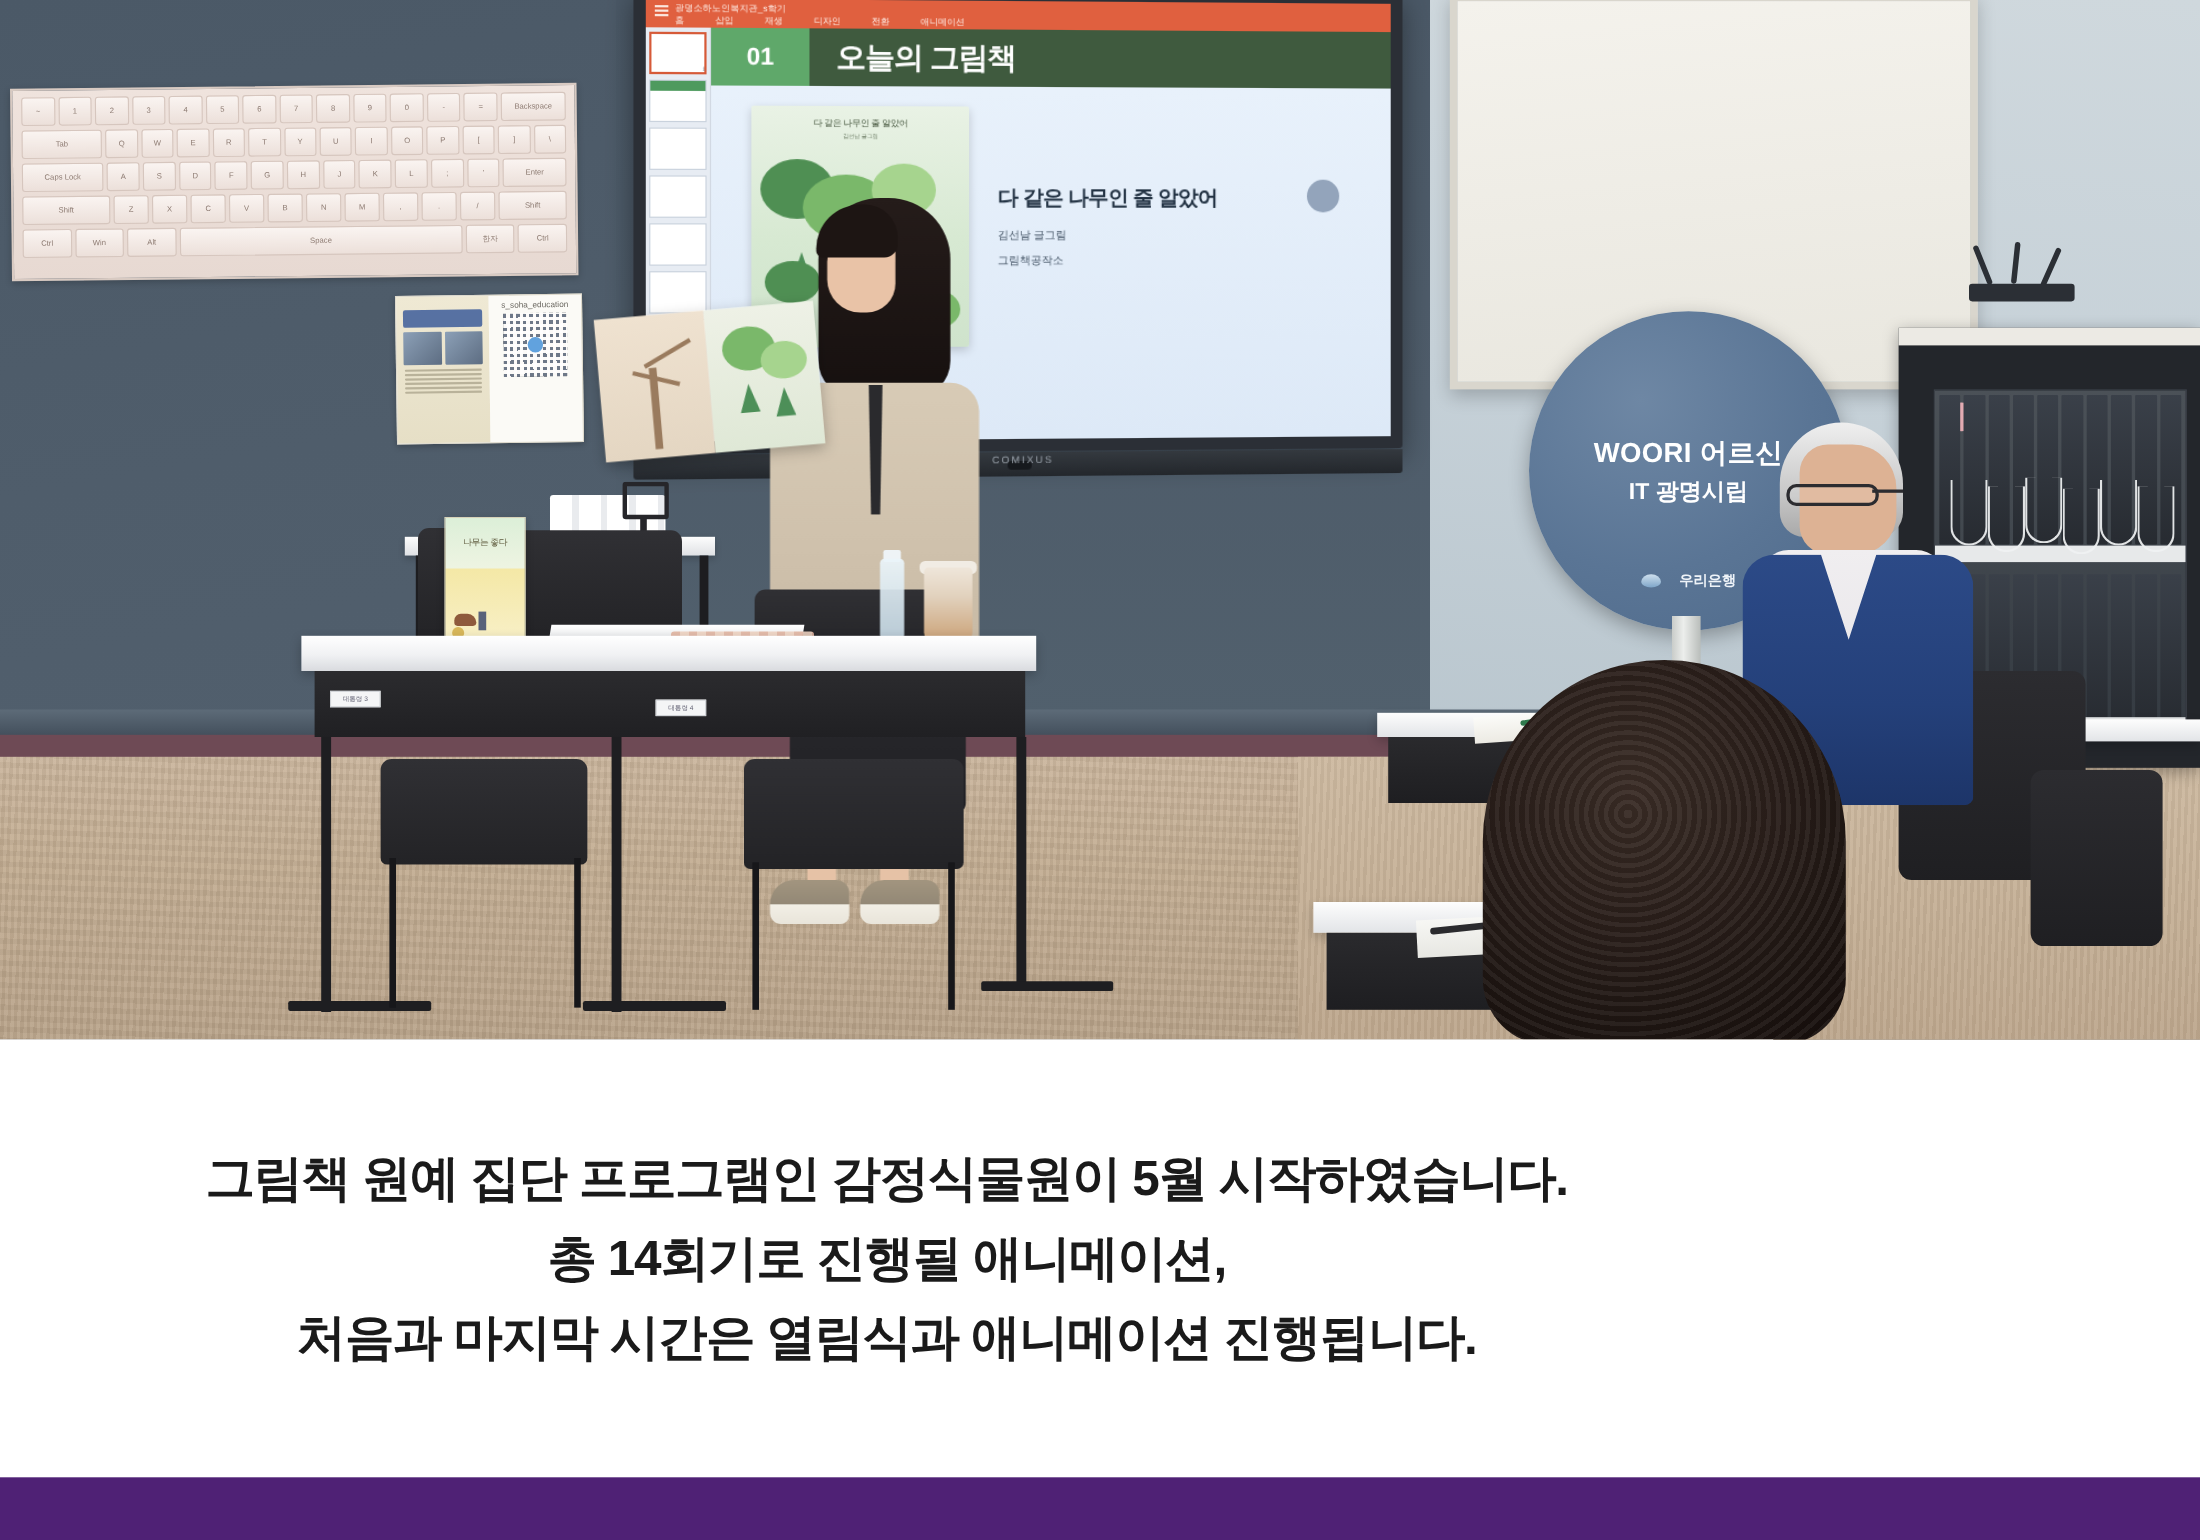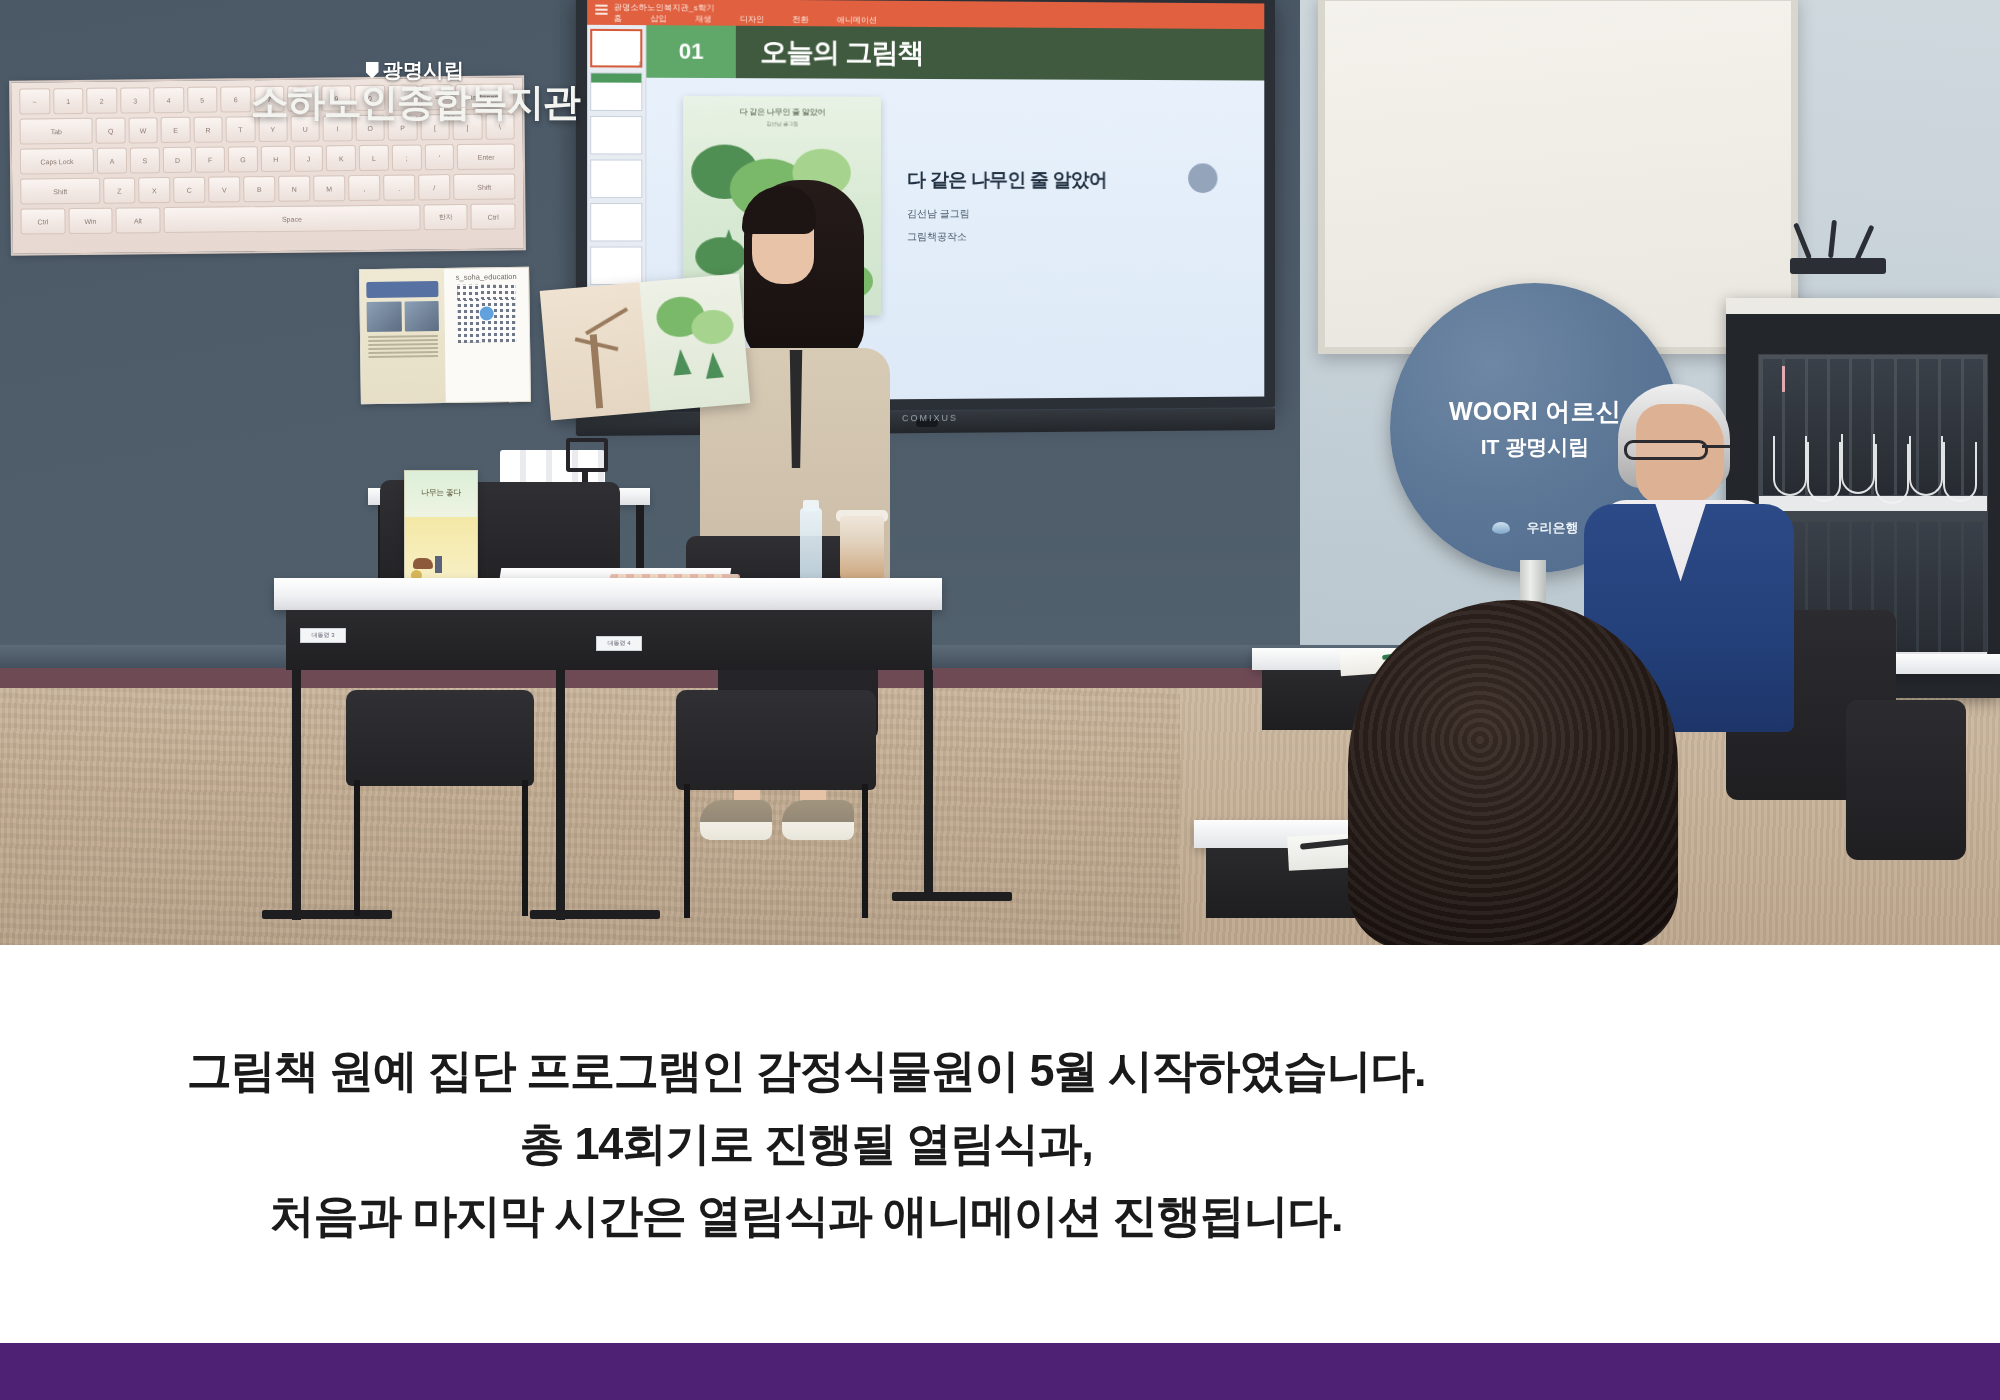--- a/index.html
+++ b/index.html
@@ -435,27 +435,20 @@
       <div class="kbd-row" style="top:126px;">
         <span class="kbd-key">Ctrl</span>
         <span class="kbd-key">Win</span>
         <span class="kbd-key">Alt</span>
         <span class="kbd-key w6">Space</span>
         <span class="kbd-key">한자</span>
         <span class="kbd-key">Ctrl</span>
       </div>
     </div>
 
-    <div class="wm">
-      <div class="wm-sub">
-        <span class="wm-mark"></span>
-        <span>광명시립</span>
-      </div>
-      <div class="wm-main">소하노인종합복지관</div>
-    </div>
 
     <div class="qr-poster">
       <div class="qr-left">
         <div class="qr-title"></div>
         <div class="qr-thumbs">
           <div class="qr-th"></div>
           <div class="qr-th"></div>
         </div>
         <div class="qr-lines">
           <div class="qr-line"></div>
@@ -705,18 +698,18 @@
       <div class="e-shirt"></div>
       <div class="e-vest"></div>
     </div>
 
     <div class="f-hair"></div>
 
   </div>
 
   <div class="caption">
     <div class="cap-line">그림책 원예 집단 프로그램인 감정식물원이 5월 시작하였습니다.</div>
-    <div class="cap-line">총 14회기로 진행될 열림식과,</div>
+    <div class="cap-line">총 14회기로 진행될 애니메이션,</div>
     <div class="cap-line">처음과 마지막 시간은 열림식과 애니메이션 진행됩니다.</div>
   </div>
 
   <div class="bottom-bar"></div>
 </div>
 
 </body></html>

